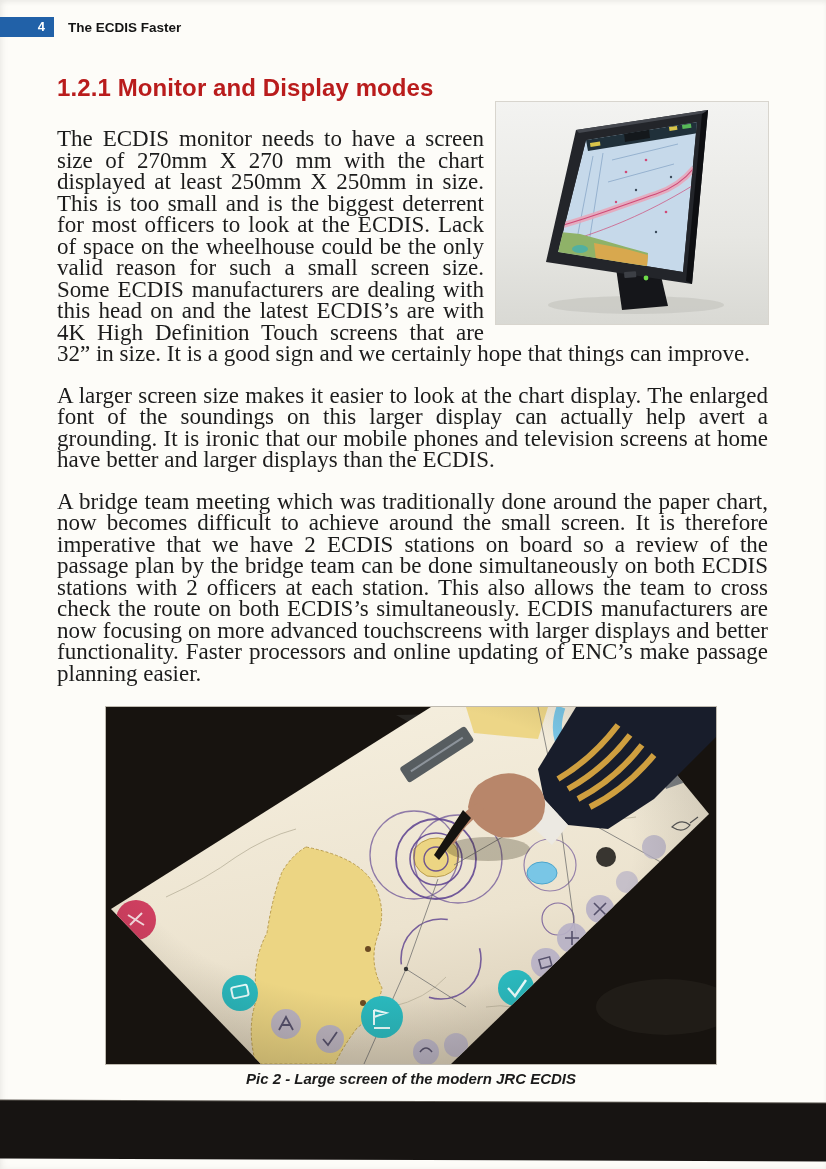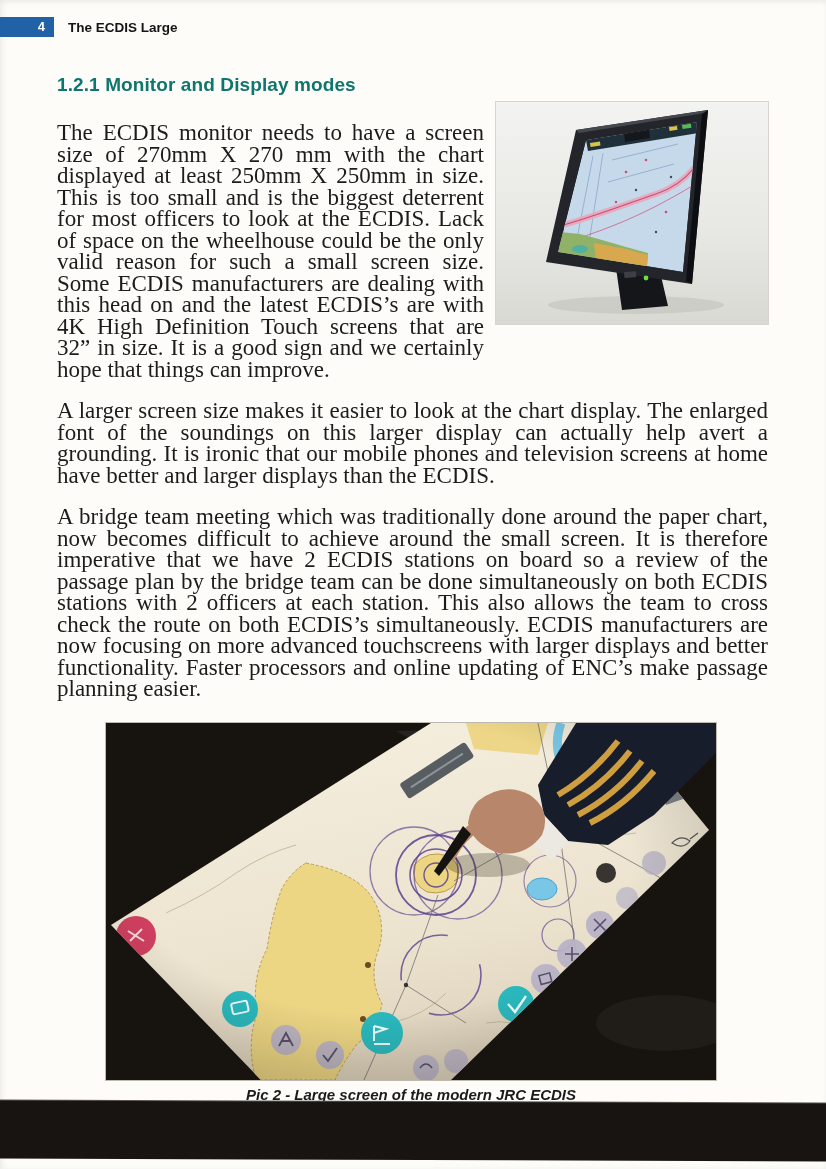--- a/index.html
+++ b/index.html
@@ -19,21 +19,21 @@
     margin-left:14px;font-family:"Liberation Sans","DejaVu Sans",sans-serif;
     font-weight:bold;font-size:13.5px;color:#141414;
   }
   .content{margin:0 58px 0 57px;}
   .float-photo{
     float:right;width:272px;height:222px;margin:28px 0 14px 12px;
     outline:1px solid #d8d5ce;
   }
   h2{
     font-family:"Liberation Sans","DejaVu Sans",sans-serif;
-    font-size:19px;font-weight:bold;color:#0f766e;
+    font-size:24px;font-weight:bold;color:#b91c1c;
     margin:36px 0 26px 0;letter-spacing:.1px;
   }
   p{
     font-size:23px;line-height:21.5px;text-align:justify;
     margin:0 0 20px 0;color:#1c1c1c;
   }
   figure{margin:22px 0 0 48px;width:612px;}
   .photo-wrap{
     width:610px;height:357px;background:#17130f;border:1px solid #bfbab0;
   }
@@ -48,21 +48,21 @@
     box-shadow:0 -1px 0 #5a564f;
   }
 </style>
 </head>
 <body>
 
 <div class="page">
 
   <header>
     <div class="pagenum">4</div>
-    <div class="booktitle">The ECDIS Large</div>
+    <div class="booktitle">The ECDIS Faster</div>
   </header>
 
   <main class="content">
 
     <div class="float-photo">
       <svg width="272" height="222" viewBox="0 0 272 222">
         <defs>
           <linearGradient id="mbg" x1="0" y1="0" x2="0" y2="1">
             <stop offset="0" stop-color="#f3f3f1"></stop>
               <stop offset=".6" stop-color="#e7e7e3"></stop>

